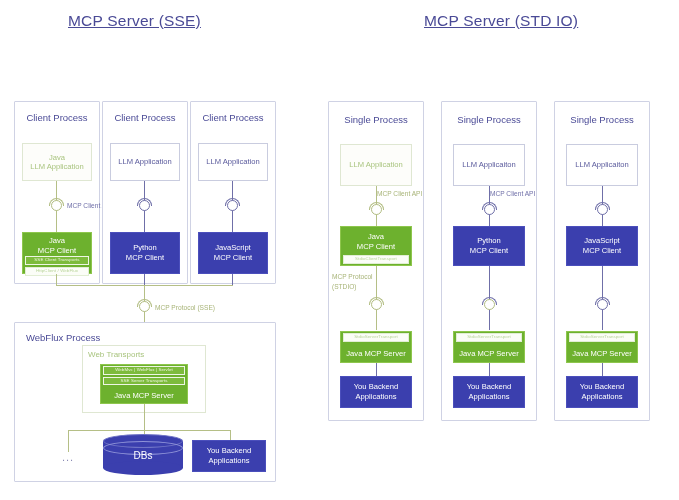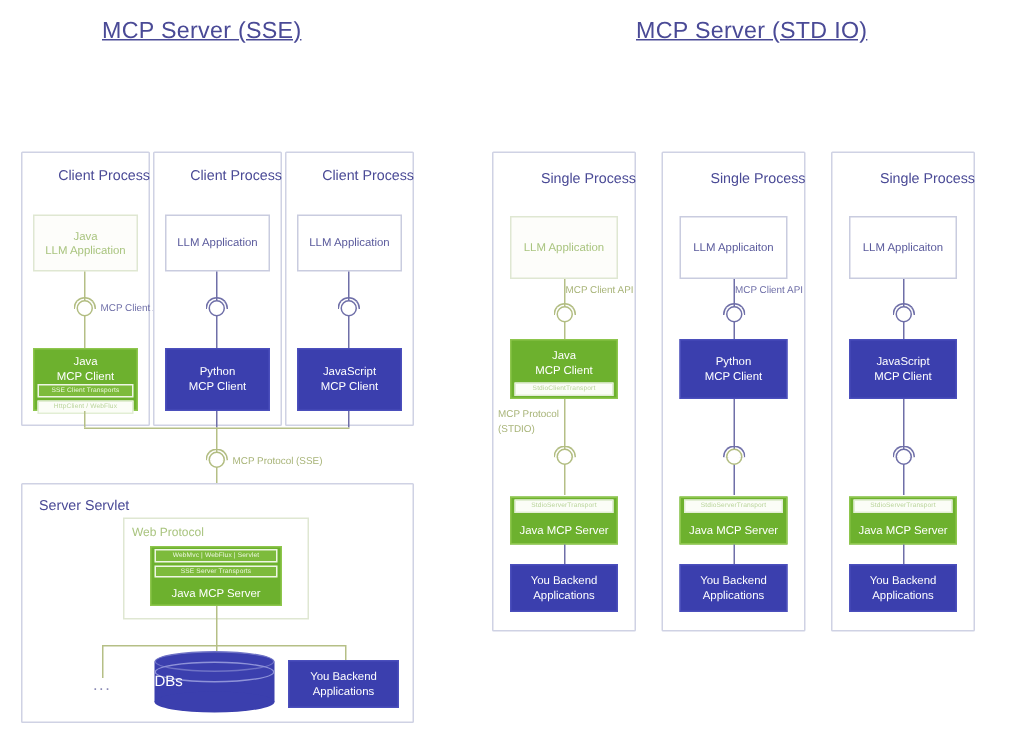--- a/index.html
+++ b/index.html
@@ -12,21 +12,21 @@
   
   .diagram-title{
     font-size:15.5px;color:#4a4a96;letter-spacing:.2px;white-space:nowrap;text-decoration:underline;
   }
 
   
   .proc{
     border:1px solid #cfd2e4;background:#ffffff;border-radius:1px;
   }
   .proc-label{
-    font-size:9.5px;color:#4a4a96;text-align:right;white-space:nowrap;
+    font-size:9.5px;color:#4a4a96;text-align:center;white-space:nowrap;
   }
   .proc-label.left{text-align:left;}
 
   
   .box{
     border:1px solid #c9ccdf;background:#fff;display:flex;flex-direction:column;
     align-items:center;justify-content:center;text-align:center;line-height:1.25;
   }
   .box .lbl{font-size:7.6px;color:#5a5a9c;white-space:nowrap;}
   .box.ghost{border-color:#dfe7d2;background:#fdfdfa;}
@@ -78,21 +78,21 @@
   
   .cyl{position:absolute;}
   .cyl .body{position:absolute;left:0;right:0;top:7px;bottom:7px;background:#3b3fae;}
   .cyl .top{position:absolute;left:0;right:0;top:0;height:14px;border-radius:50%;
             background:#3b3fae;border:1px solid #6f73c6;box-sizing:border-box;}
   .cyl .bot{position:absolute;left:0;right:0;bottom:0;height:14px;border-radius:50%;
             background:#3b3fae;}
   .cyl .cap-line{position:absolute;left:0;right:0;top:7px;height:14px;border-radius:50%;
             border:1px solid #8f93d8;box-sizing:border-box;}
   .cyl .txt{position:absolute;left:0;right:0;top:50%;transform:translateY(-50%);
-            color:#fff;font-size:10px;}
+            text-align:center;color:#fff;font-size:10px;}
 
   .ellipsis{font-size:11px;color:#8b8bb5;letter-spacing:1px;}
 </style>
 </head>
 <body>
 
 <div class="abs diagram-title" style="left:68px;top:12px;">MCP Server (SSE)</div>
 <div class="abs diagram-title" style="left:424px;top:12px;text-align:right;">MCP Server (STD IO)</div>
 
 <div class="abs proc" style="left:14px;top:101px;width:86px;height:183px;"></div>
@@ -152,24 +152,24 @@
 <div class="abs vline olive" style="left:56px;top:274px;height:11px;"></div>
 <div class="abs vline" style="left:144px;top:274px;height:11px;"></div>
 <div class="abs vline" style="left:232px;top:274px;height:11px;"></div>
 <div class="abs hline" style="left:56px;top:285px;width:177px;"></div>
 <div class="abs vline olive" style="left:144px;top:285px;height:44px;"></div>
 <div class="abs port olive" style="left:139px;top:301px;"></div>
 <div class="abs arc olive" style="left:137px;top:299px;"></div>
 <div class="abs conn-label olive" style="left:155px;top:304px;">MCP Protocol (SSE)</div>
 
 <div class="abs proc" style="left:14px;top:322px;width:262px;height:160px;"></div>
-<div class="abs proc-label left" style="left:26px;top:332px;">Server Servlet</div>
+<div class="abs proc-label left" style="left:26px;top:332px;">WebFlux Process</div>
 
 <div class="abs box" style="left:82px;top:345px;width:124px;height:68px;justify-content:flex-start;align-items:flex-start;border-color:#dfe7d2;"></div>
-<div class="abs proc-label left" style="left:88px;top:350px;color:#a9c47f;font-size:8px;">Web Protocol</div>
+<div class="abs proc-label left" style="left:88px;top:350px;color:#a9c47f;font-size:8px;">Web Transports</div>
 
 <div class="abs greenwrap" style="left:100px;top:364px;width:88px;height:40px;flex-direction:column;">
   <div class="chip">WebMvc | WebFlux | Servlet</div>
   <div class="chip">SSE Server Transports</div>
   <div class="title">Java MCP Server</div>
 </div>
 
 <div class="abs vline olive" style="left:144px;top:404px;height:26px;"></div>
 <div class="abs hline" style="left:68px;top:430px;width:162px;"></div>
 <div class="abs vline olive" style="left:68px;top:430px;height:22px;"></div>

